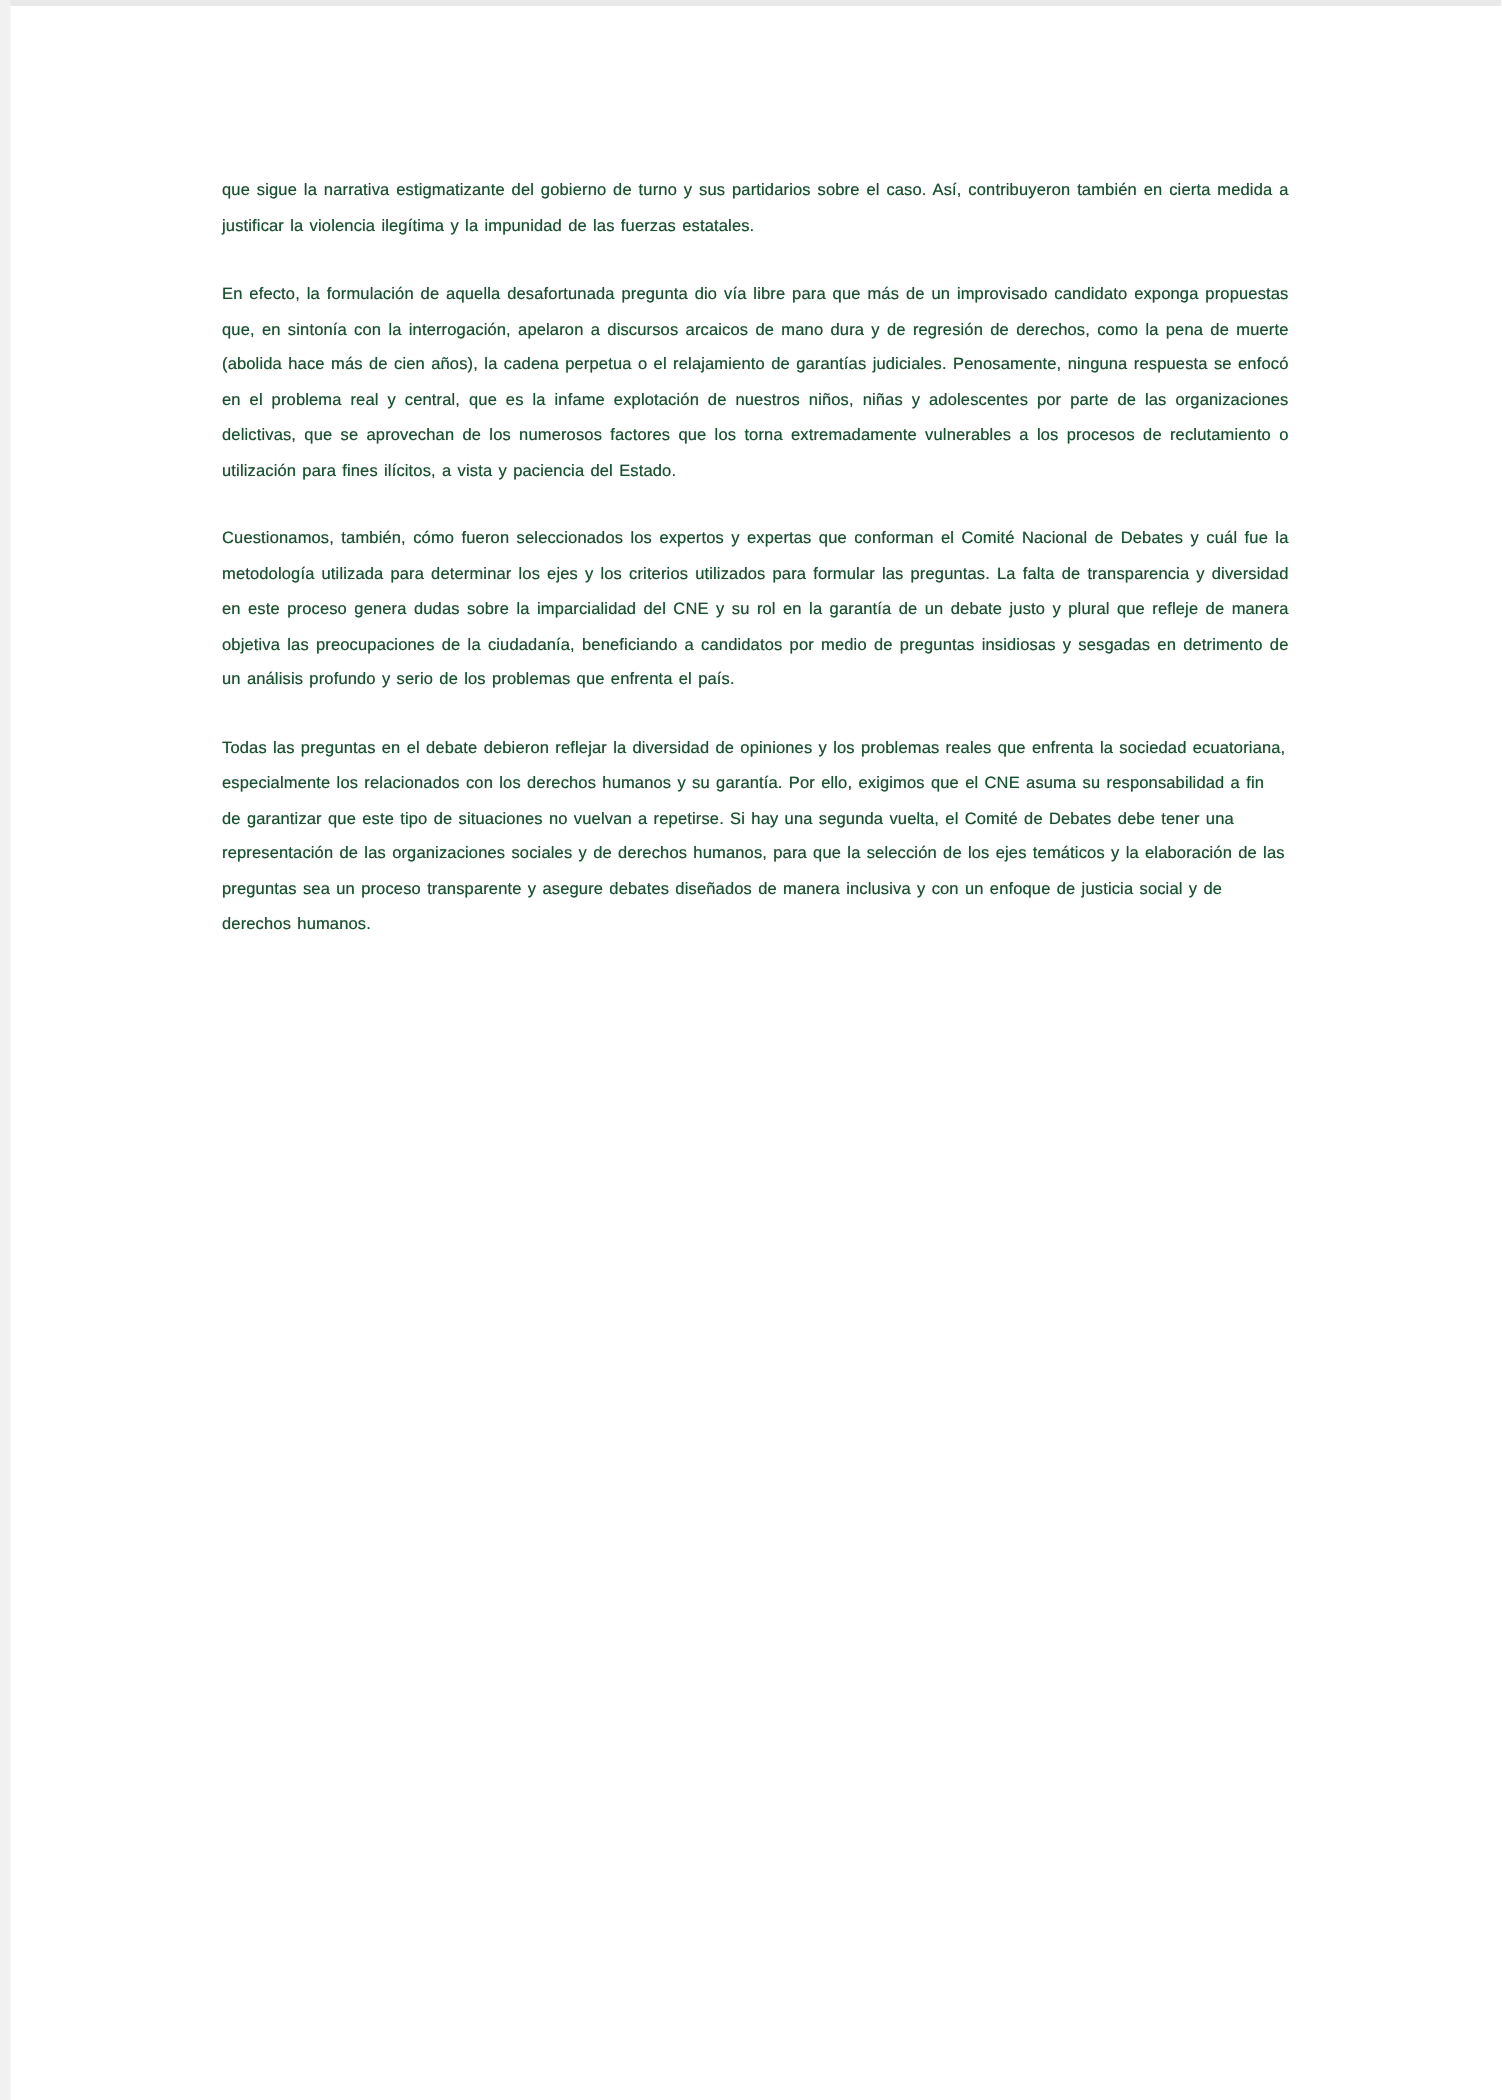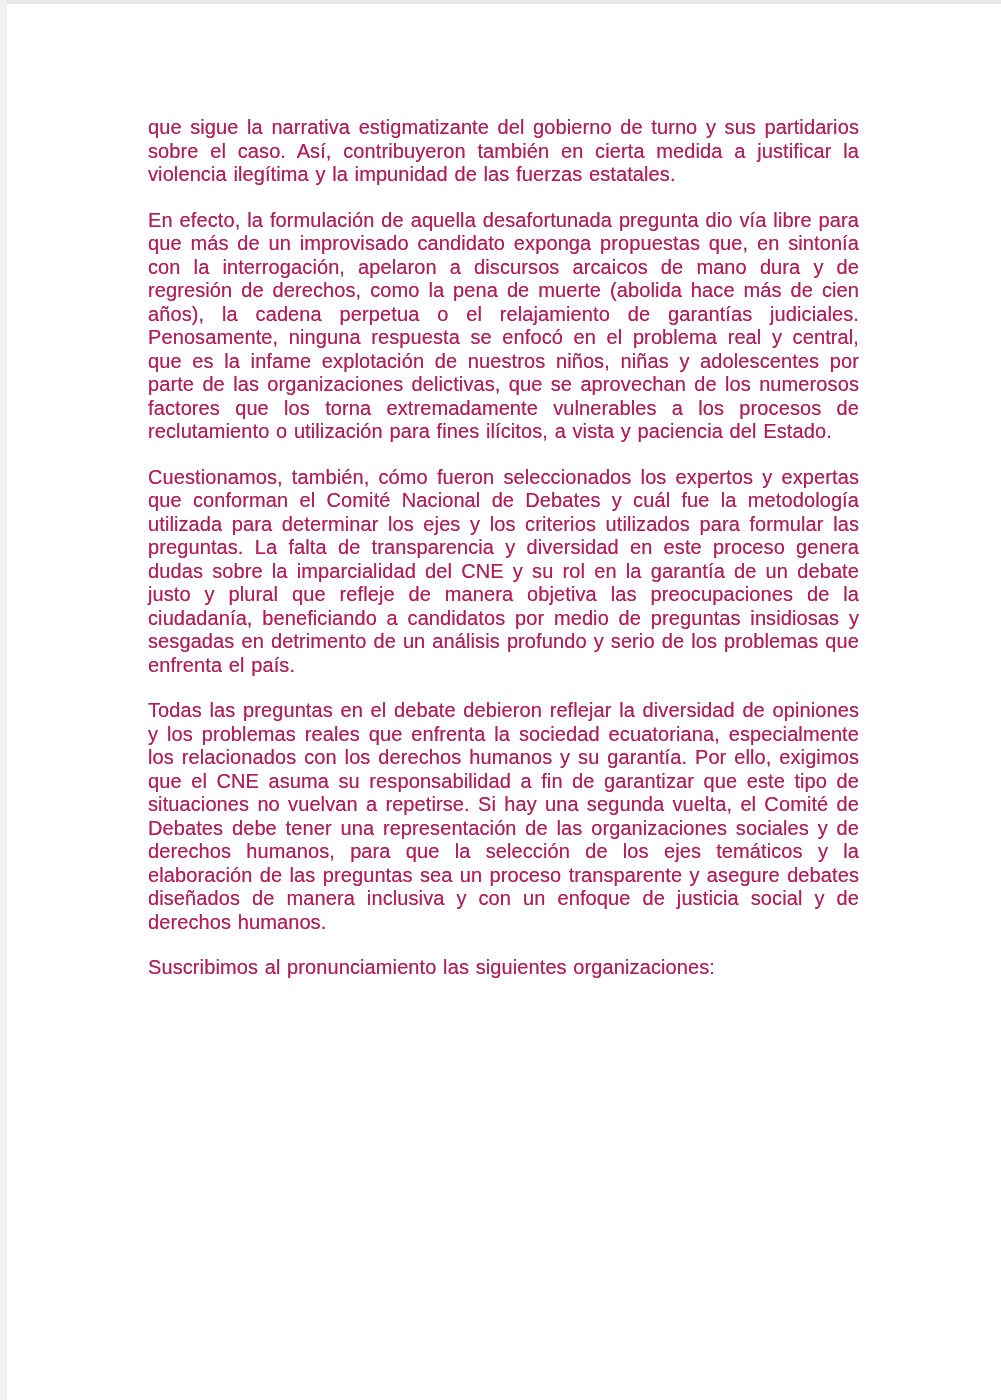--- a/index.html
+++ b/index.html
@@ -28,22 +28,22 @@
     top: 0; left: 0;
     width: 7px;
     height: 100%;
     background: #f1f1f1;
   }
   .doc-body {
     position: absolute;
     left: 148px;
     top: 116px;
     width: 711px;
-    color: #be185d;
-    font-size: 20px;
+    color: #14532d;
+    font-size: 11px;
     line-height: 23.5px;
     text-align: justify;
     letter-spacing: 0.1px;
     word-spacing: 1px;
     
     text-shadow: 0 0 0.5px rgba(30,30,30,0.55);
   }
   .doc-body p {
     margin: 0 0 22px 0;
   }
@@ -57,15 +57,14 @@
 
 <div class="page">
   <div class="edge-top"></div>
   <div class="edge-left"></div>
 
   <main class="doc-body">
     <p>que sigue la narrativa estigmatizante del gobierno de turno y sus partidarios sobre el caso. Así, contribuyeron también en cierta medida a justificar la violencia ilegítima y la impunidad de las fuerzas estatales.</p>
     <p>En efecto, la formulación de aquella desafortunada pregunta dio vía libre para que más de un improvisado candidato exponga propuestas que, en sintonía con la interrogación, apelaron a discursos arcaicos de mano dura y de regresión de derechos, como la pena de muerte (abolida hace más de cien años), la cadena perpetua o el relajamiento de garantías judiciales. Penosamente, ninguna respuesta se enfocó en el problema real y central, que es la infame explotación de nuestros niños, niñas y adolescentes por parte de las organizaciones delictivas, que se aprovechan de los numerosos factores que los torna extremadamente vulnerables a los procesos de reclutamiento o utilización para fines ilícitos, a vista y paciencia del Estado.</p>
     <p>Cuestionamos, también, cómo fueron seleccionados los expertos y expertas que conforman el Comité Nacional de Debates y cuál fue la metodología utilizada para determinar los ejes y los criterios utilizados para formular las preguntas. La falta de transparencia y diversidad en este proceso genera dudas sobre la imparcialidad del CNE y su rol en la garantía de un debate justo y plural que refleje de manera objetiva las preocupaciones de la ciudadanía, beneficiando a candidatos por medio de preguntas insidiosas y sesgadas en detrimento de un análisis profundo y serio de los problemas que enfrenta el país.</p>
     <p>Todas las preguntas en el debate debieron reflejar la diversidad de opiniones y los problemas reales que enfrenta la sociedad ecuatoriana, especialmente los relacionados con los derechos humanos y su garantía. Por ello, exigimos que el CNE asuma su responsabilidad a fin de garantizar que este tipo de situaciones no vuelvan a repetirse. Si hay una segunda vuelta, el Comité de Debates debe tener una representación de las organizaciones sociales y de derechos humanos, para que la selección de los ejes temáticos y la elaboración de las preguntas sea un proceso transparente y asegure debates diseñados de manera inclusiva y con un enfoque de justicia social y de derechos humanos.</p>
-    <p>Suscribimos al pronunciamiento las siguientes organizaciones:</p>
   </main>
 </div>
 
 </body></html>

